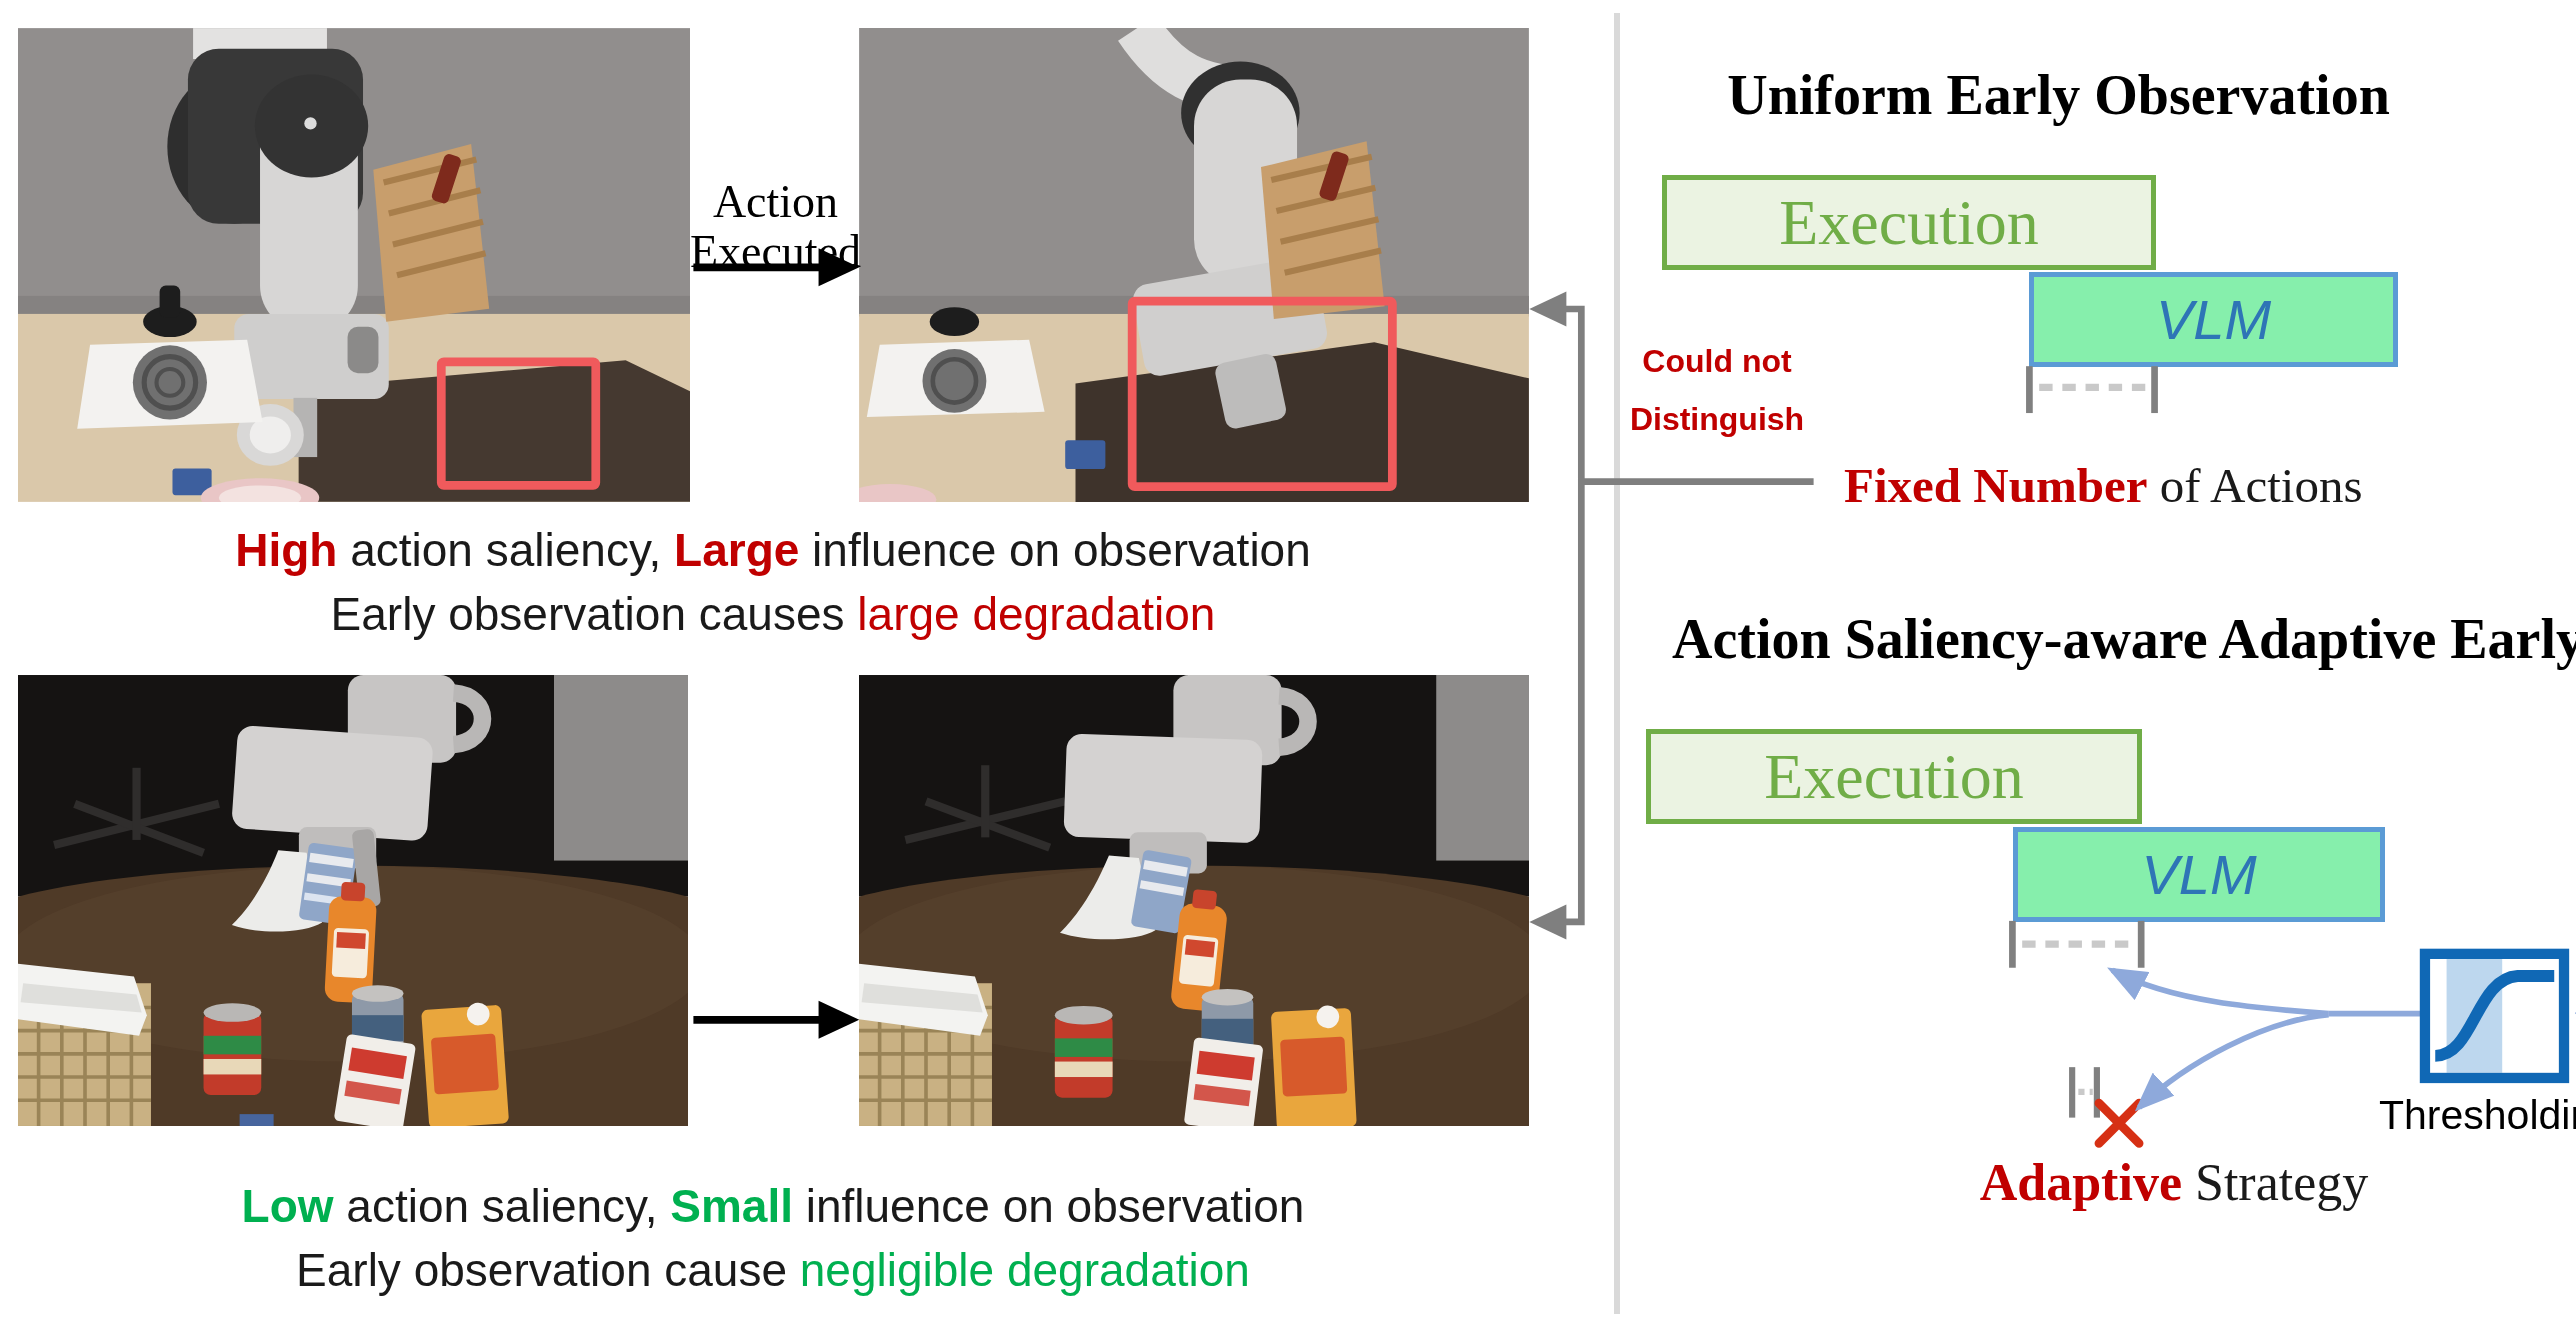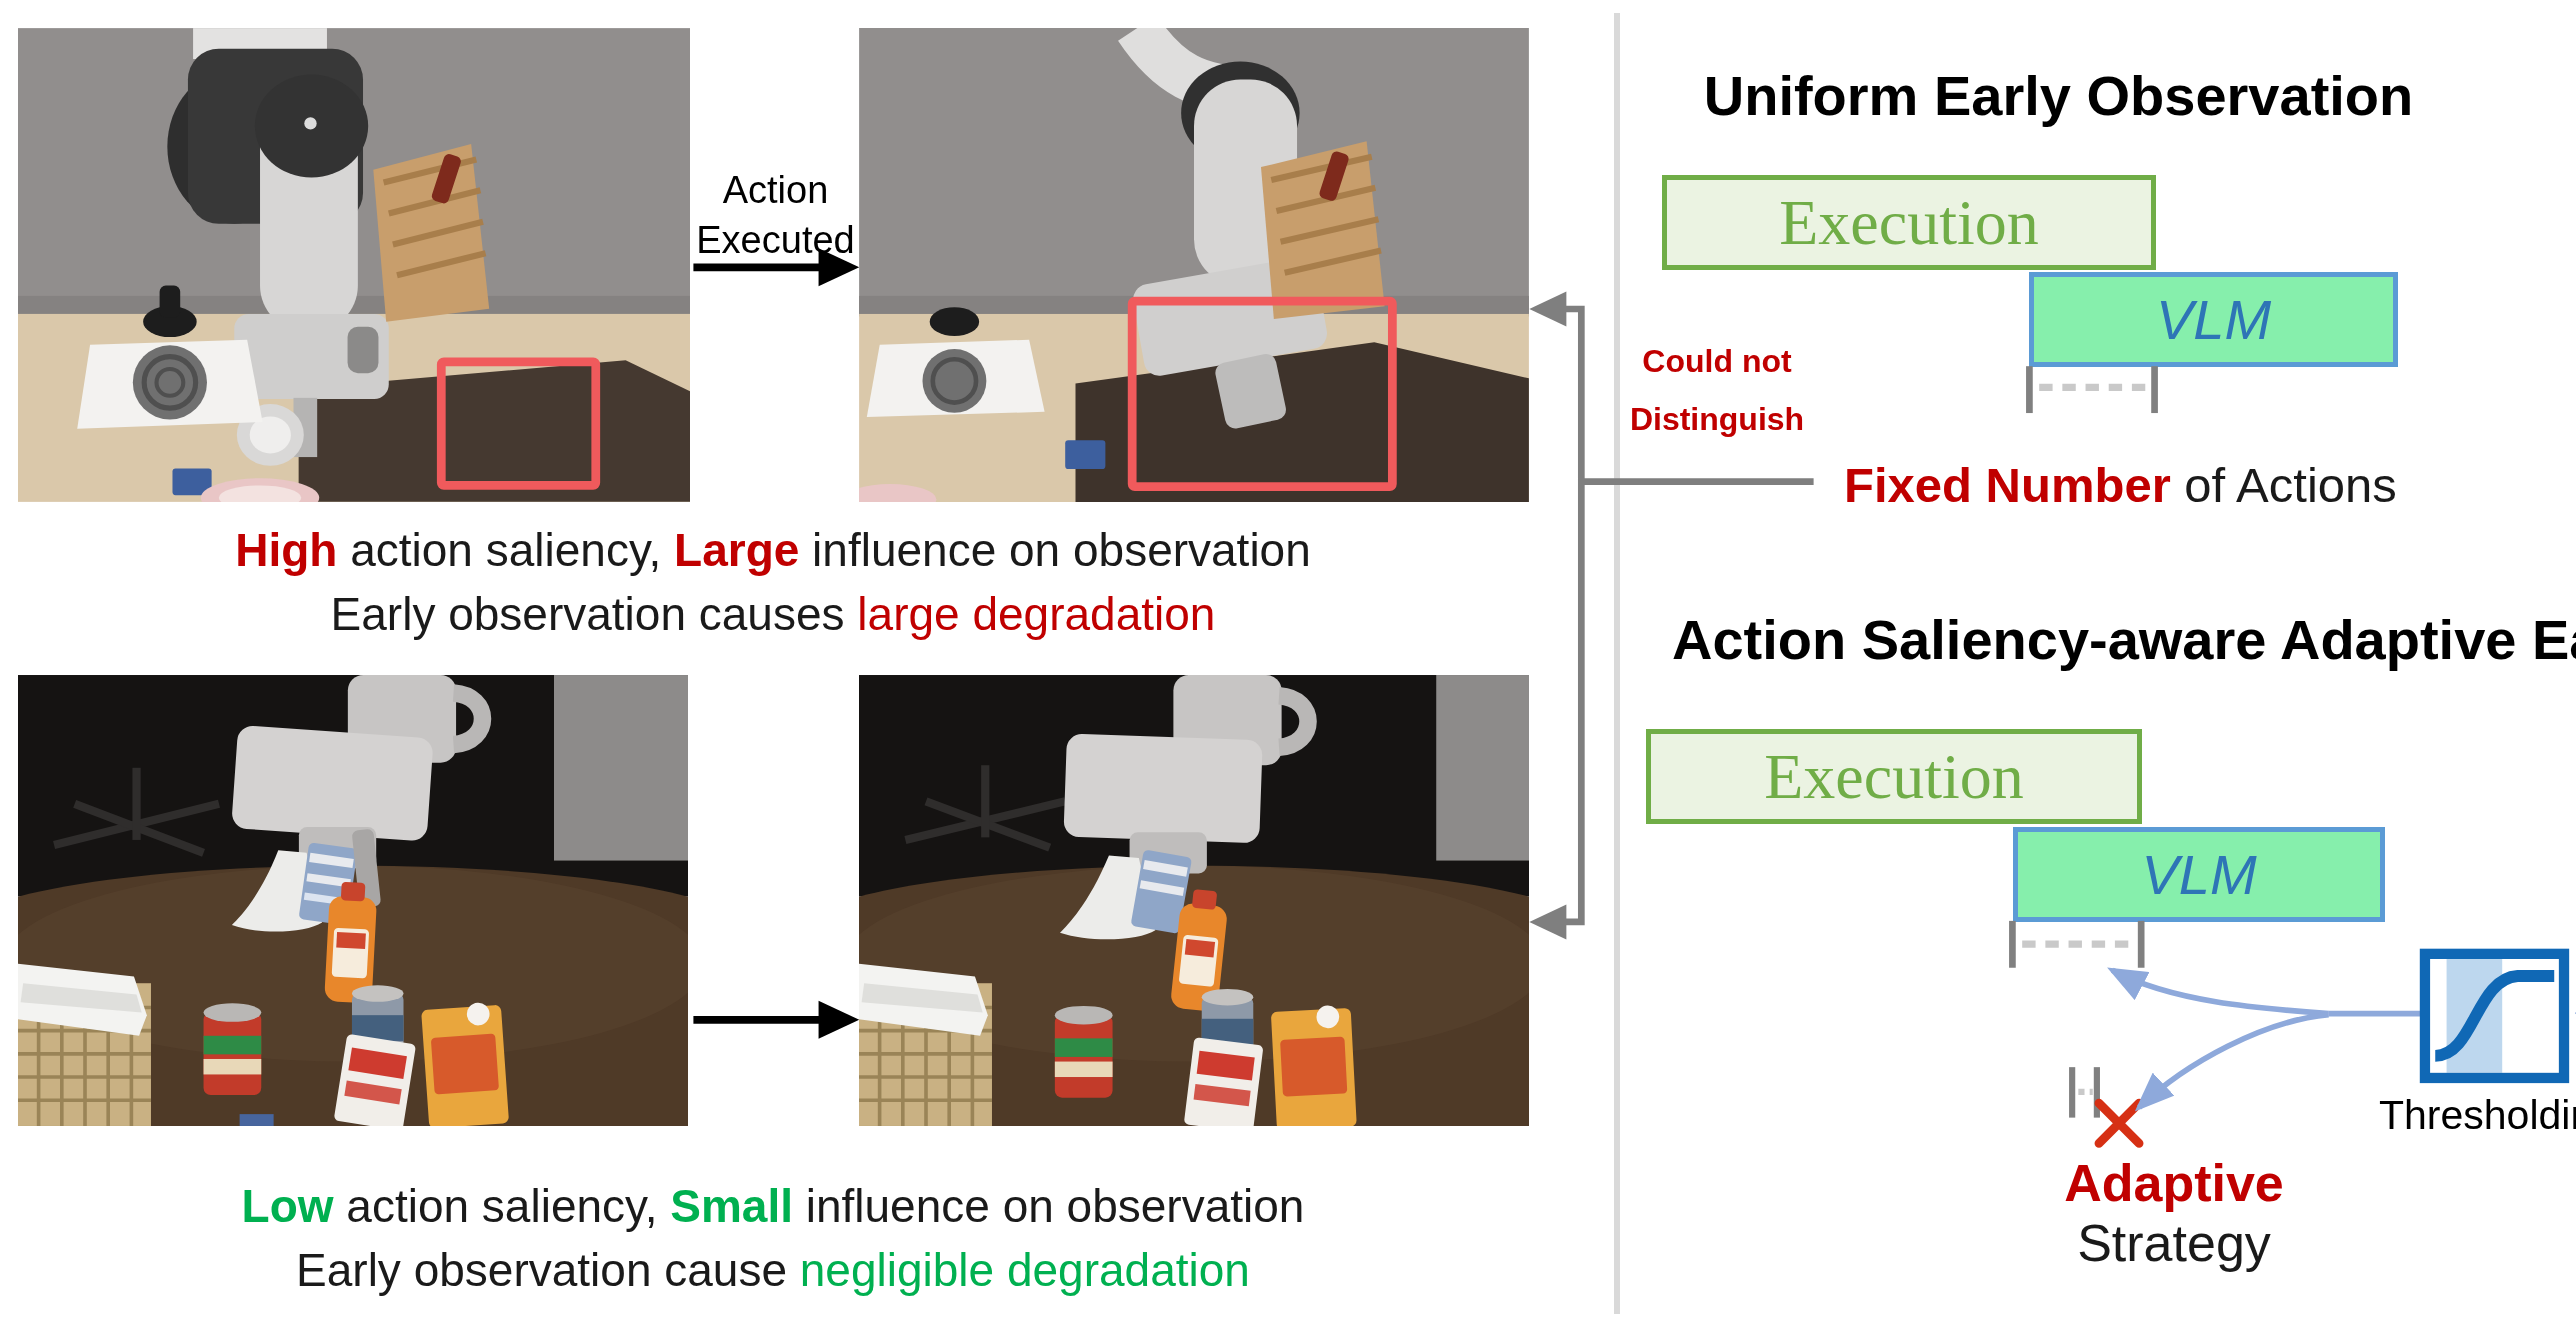--- a/index.html
+++ b/index.html
@@ -1,20 +1,20 @@
 <!DOCTYPE html>
 <html style="font-size:8.2px"><head>
 <meta charset="utf-8">
 <style>
   html,body{margin:0;padding:0;background:#fff;}
   #canvas{position:relative;width:3500px;height:1319px;background:#ffffff;overflow:hidden;
           font-family:"Liberation Sans",sans-serif;color:#1a1a1a;}
   .abs{position:absolute;}
   .ctr{display:flex;align-items:center;justify-content:center;}
-  .nowrap{white-space:nowrap;}
+  .nowrap{white-space:nowrap;font-family:Liberation Serif, serif;}
   .pre{white-space:pre-wrap;}
   
   .sec-title{font-size:56px;font-weight:700;color:#000;}
   
   .caption{width:1510px;left:18px;text-align:center;font-size:46px;line-height:64px;color:#1a1a1a;}
   .hl-red-b{color:#C00000;font-weight:700;}
   .hl-red{color:#C00000;}
   .hl-grn-b{color:#00B050;font-weight:700;}
   .hl-grn{color:#00B050;}
   
@@ -220,21 +220,21 @@
       <rect x="653" y="735" width="108" height="45" fill="#CE3B2F"></rect>
       <rect x="653" y="800" width="108" height="30" fill="#CE3B2F" opacity="0.85"></rect>
     </g>
     <g transform="rotate(-3 880 765)">
       <rect x="805" y="650" width="155" height="230" rx="12" fill="#E9A63D"></rect>
       <rect x="820" y="705" width="125" height="110" rx="8" fill="#D75A2B"></rect>
       <circle cx="915" cy="665" r="22" fill="#F5F2EE"></circle>
     </g>
   </svg>
 
-  <div class="abs nowrap" style="left:675px;top:165px;width:201px;text-align:center;font-size:38px;line-height:50px;color:#000;">
+  <div class="abs nowrap" style="left:675px;top:177px;width:201px;text-align:center;font-size:46px;line-height:50px;color:#000;">
     <div>Action</div>
     <div>Executed</div>
   </div>
 
   <div class="abs caption" style="top:518px;">
     <div class="pre"><span class="hl-red-b">High</span><span> action saliency, </span><span class="hl-red-b">Large</span><span> influence on observation</span></div>
     <div class="pre"><span>Early observation causes </span><span class="hl-red">large degradation</span></div>
   </div>
 
   <div class="abs caption" style="top:1174px;">

